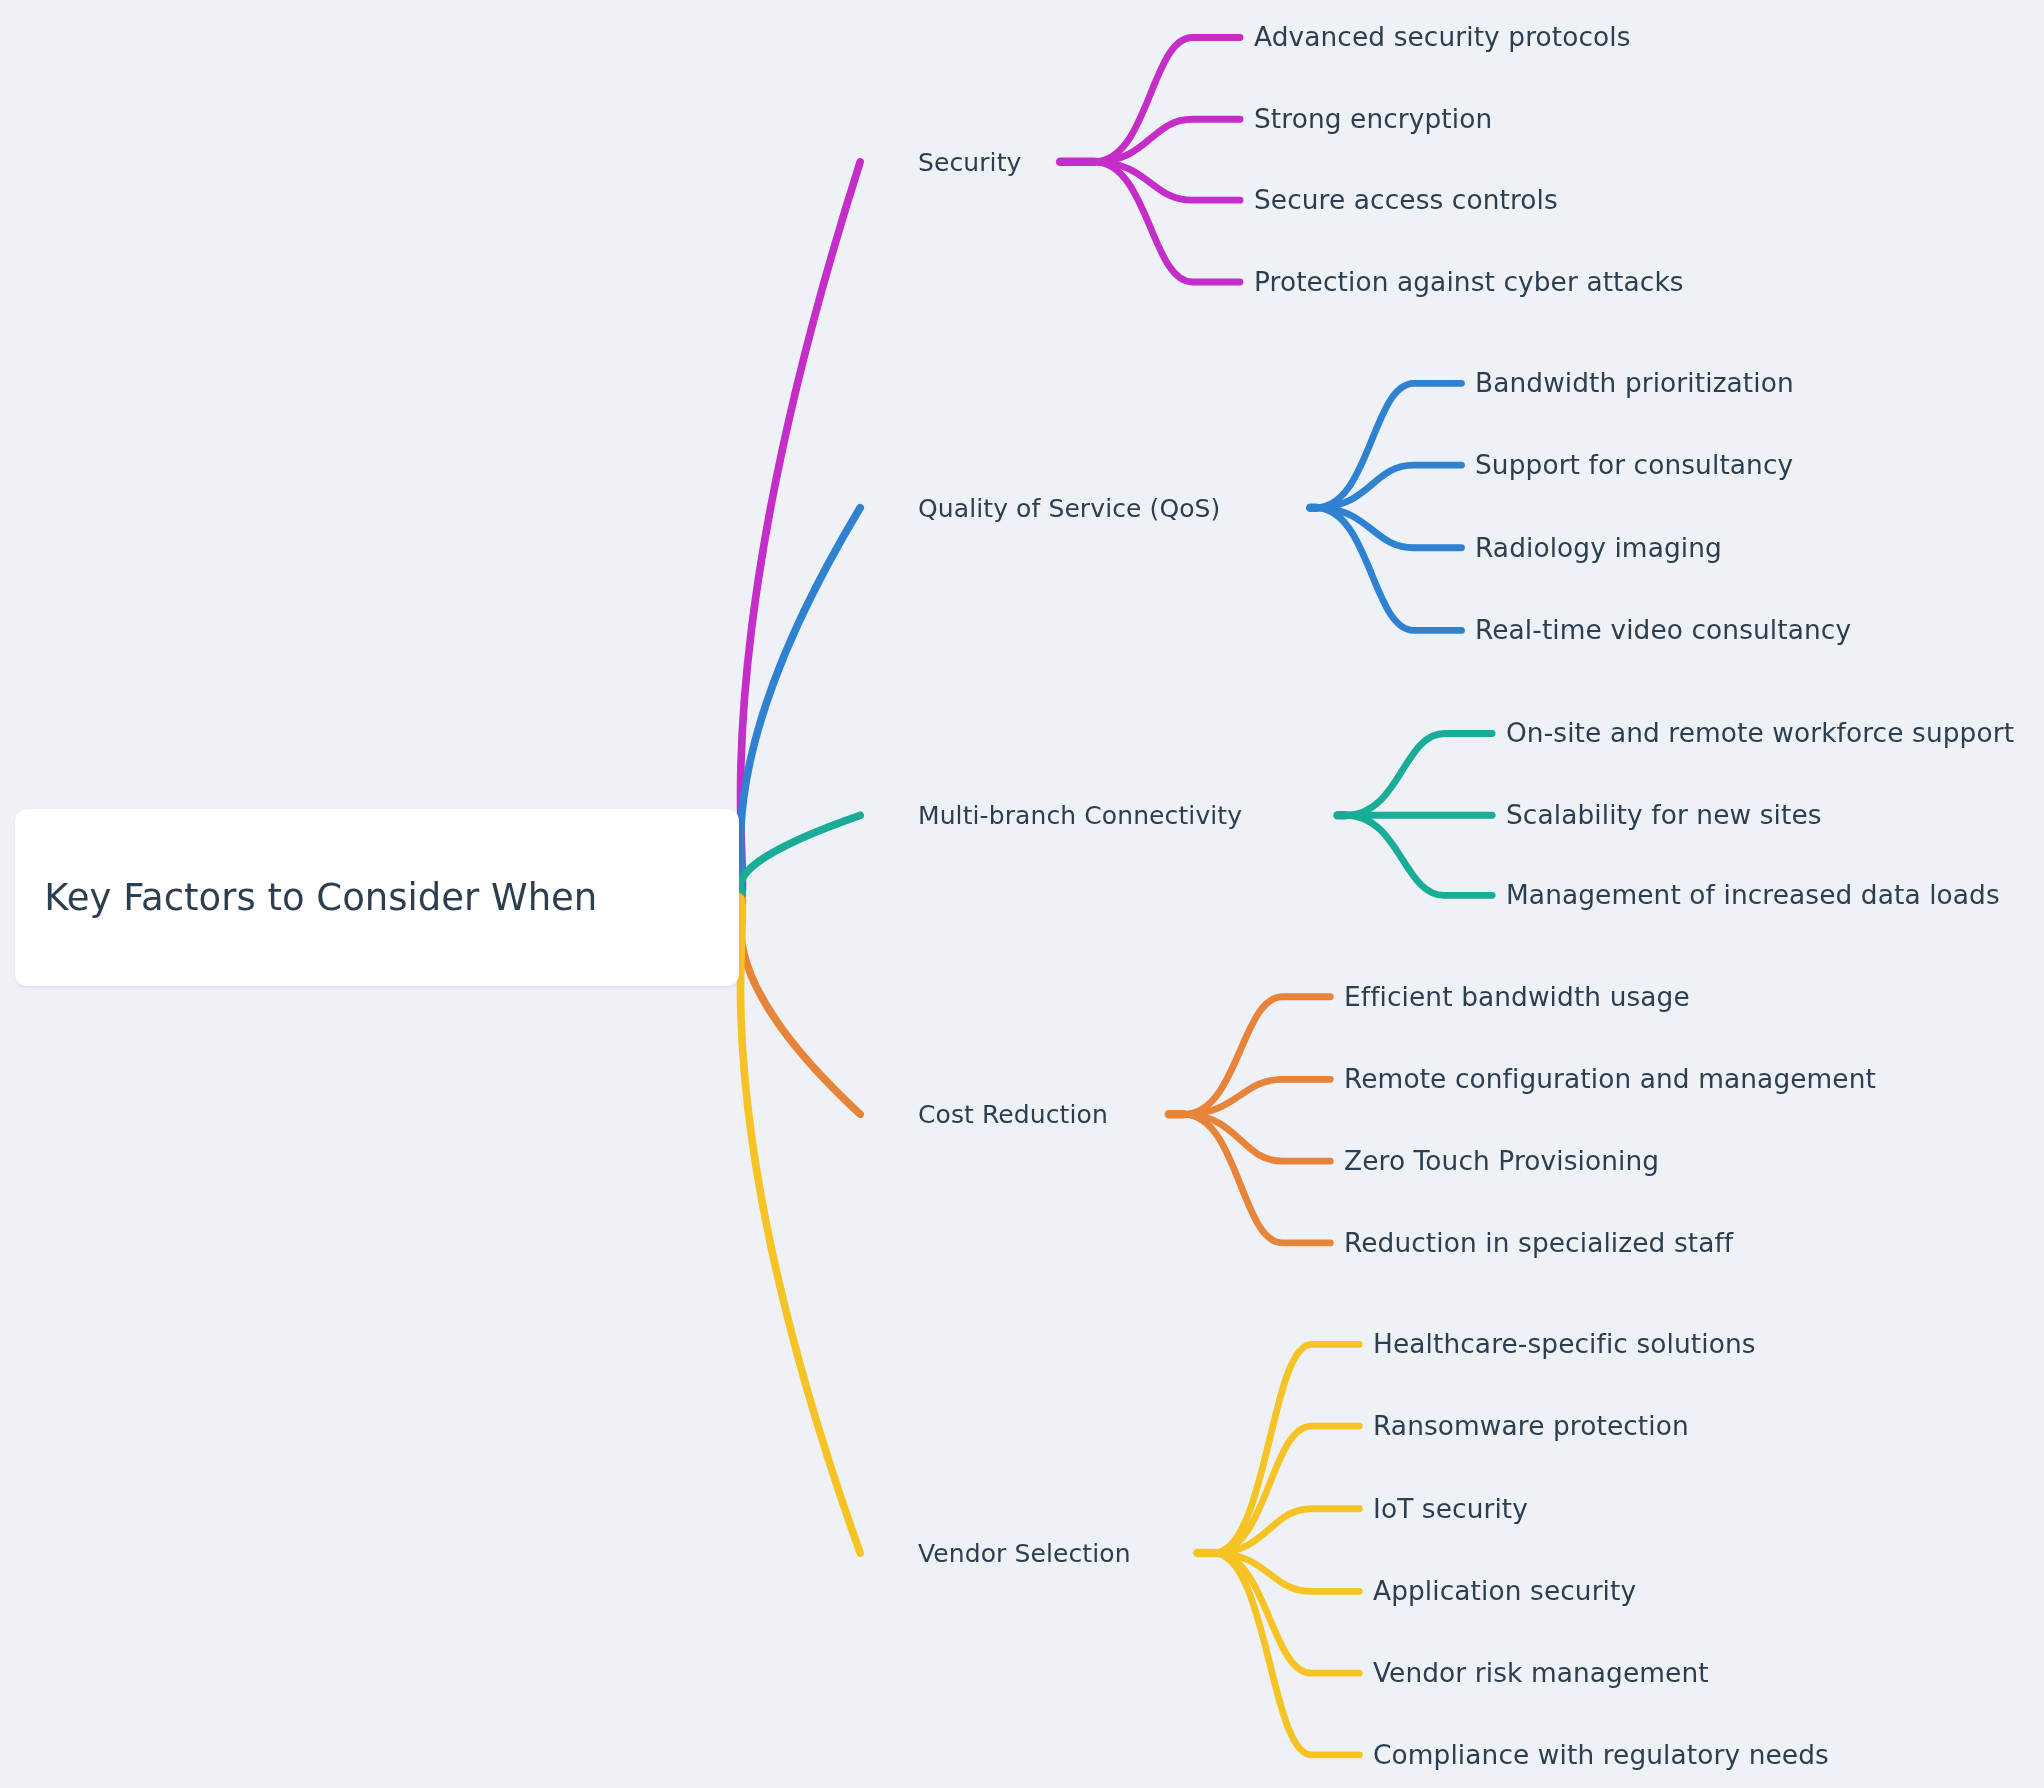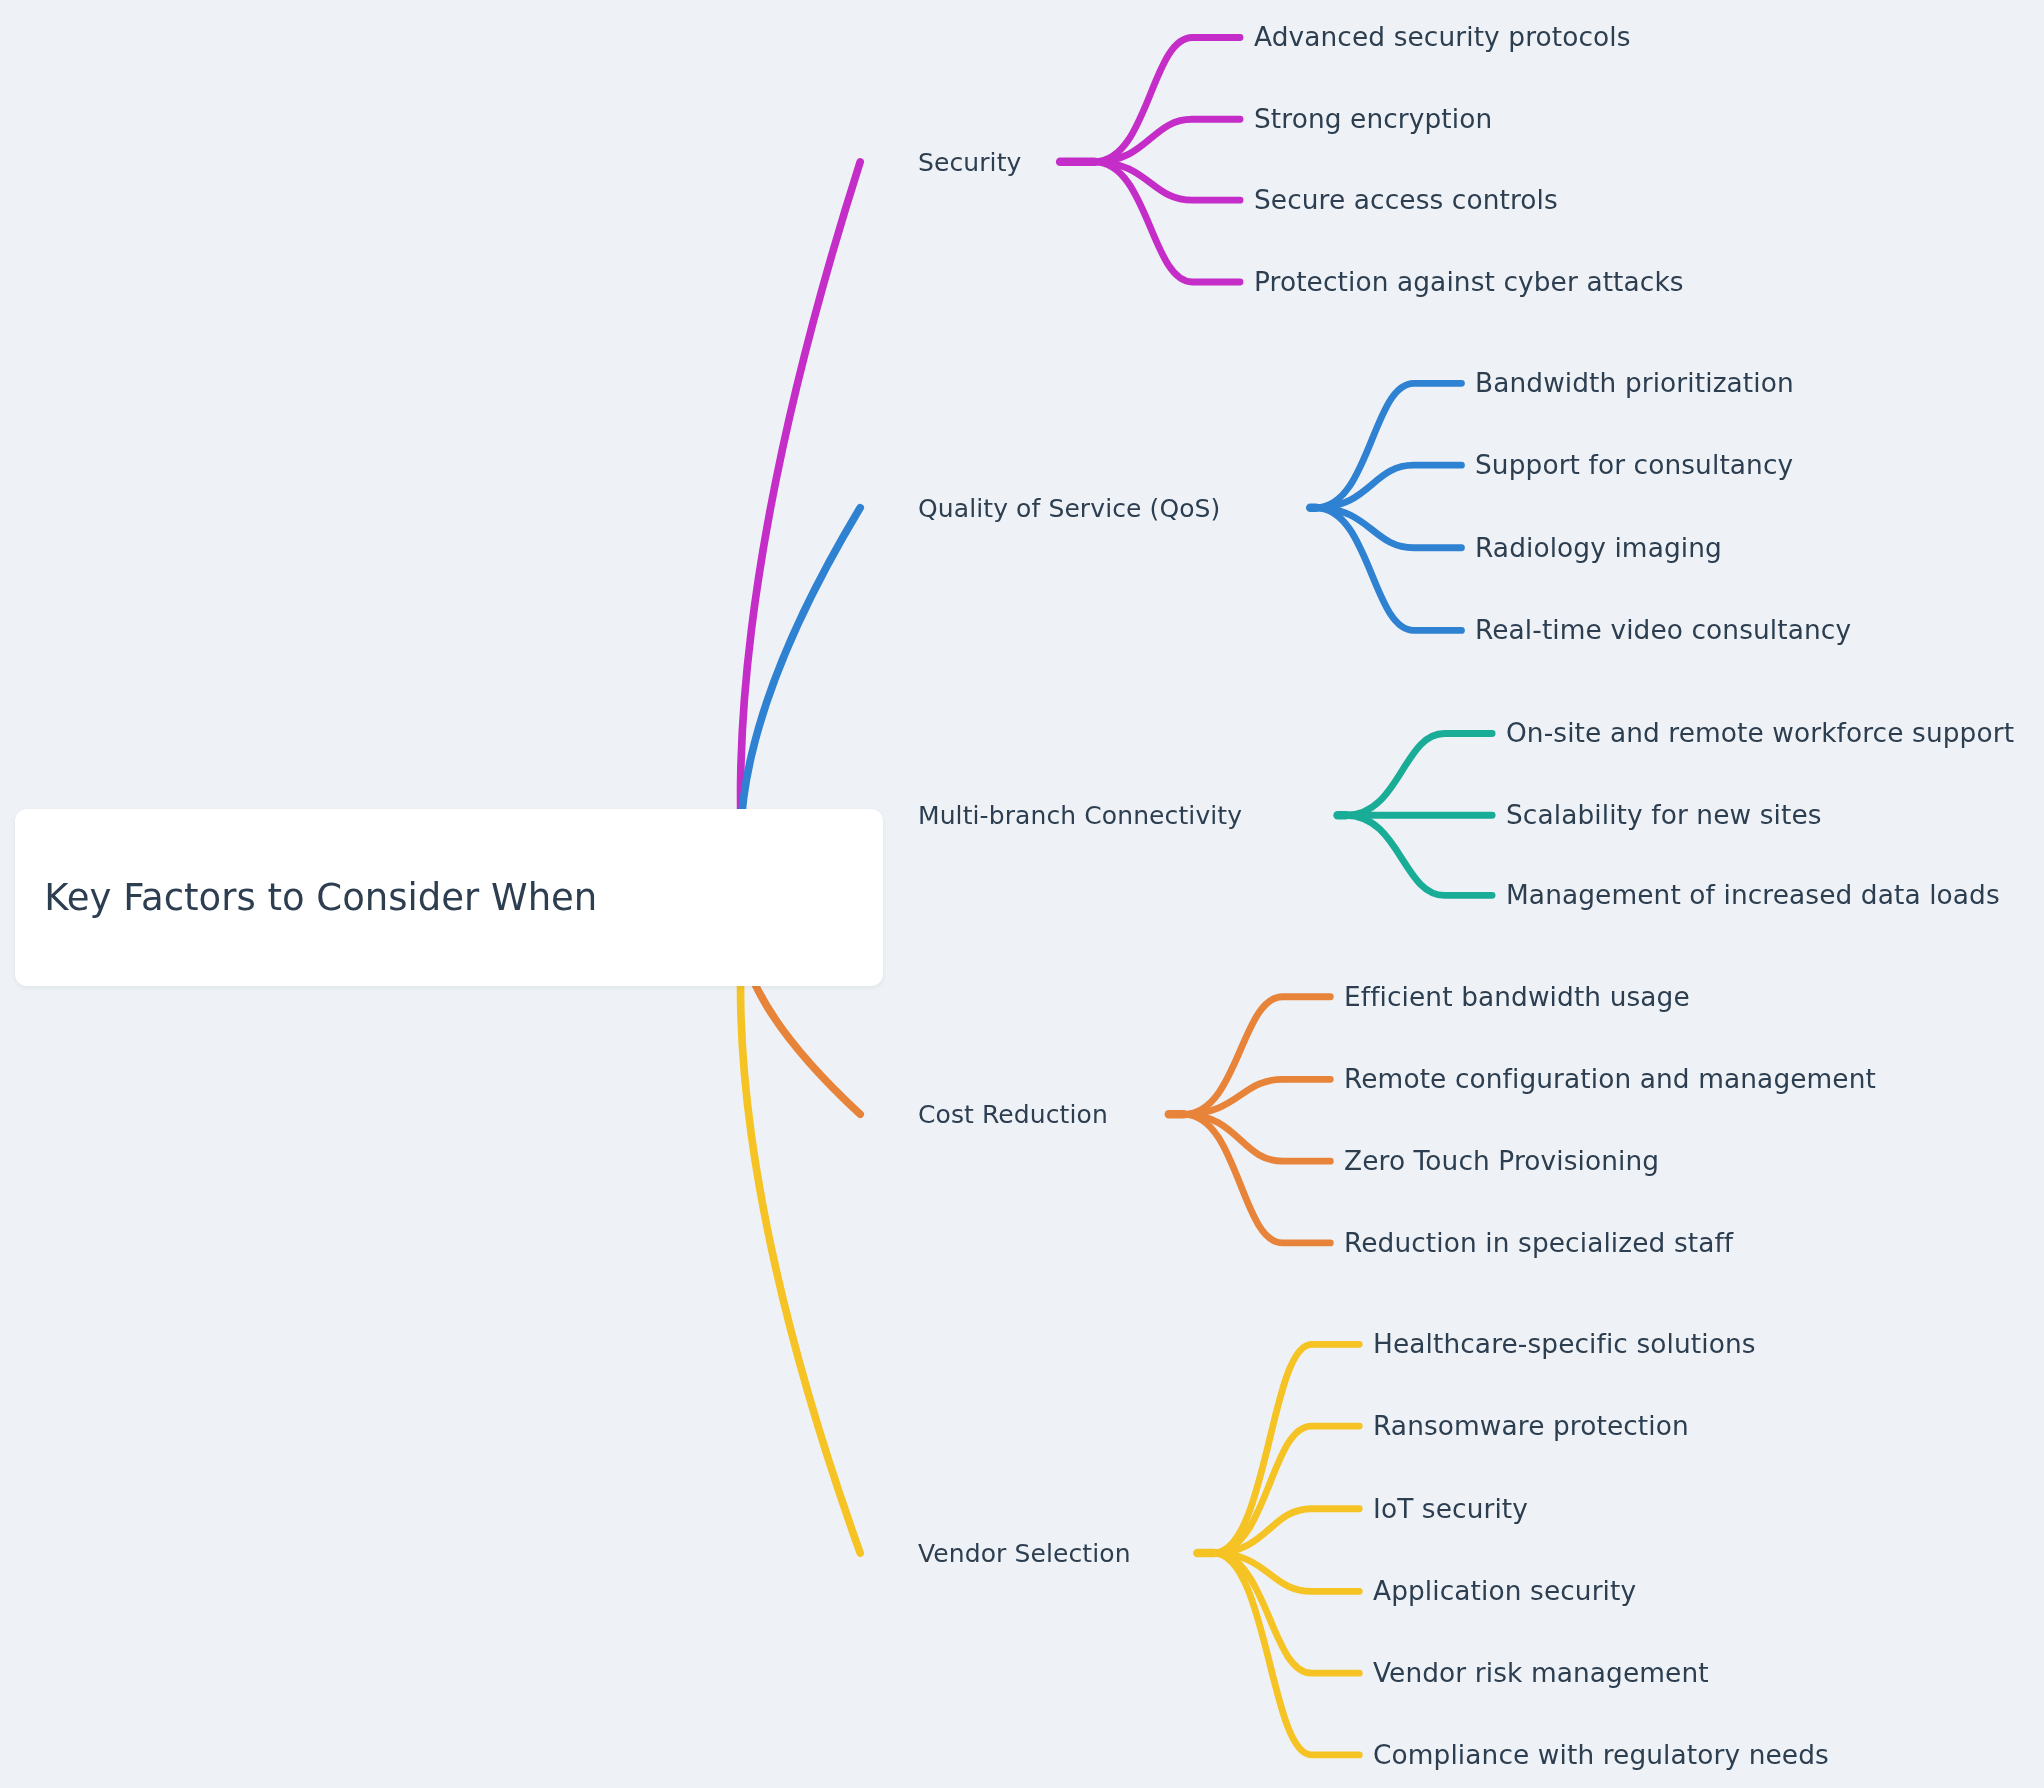--- a/index.html
+++ b/index.html
@@ -33,21 +33,21 @@
     letter-spacing: 0.1px;
   }
   .leaf-label {
     font-size: 26.4px;
     letter-spacing: 0.1px;
   }
   #root-card {
     position: absolute;
     left: 15.3px;
     top: 809px;
-    width: 868px;
+    width: 724px;
     height: 177px;
     background: #ffffff;
     border-radius: 12px;
     box-shadow: 0 1.7px 4.3px rgba(40,55,70,0.07);
     box-sizing: border-box;
     display: flex;
     flex-direction: column;
     justify-content: center;
     padding: 0 29px;
   }

